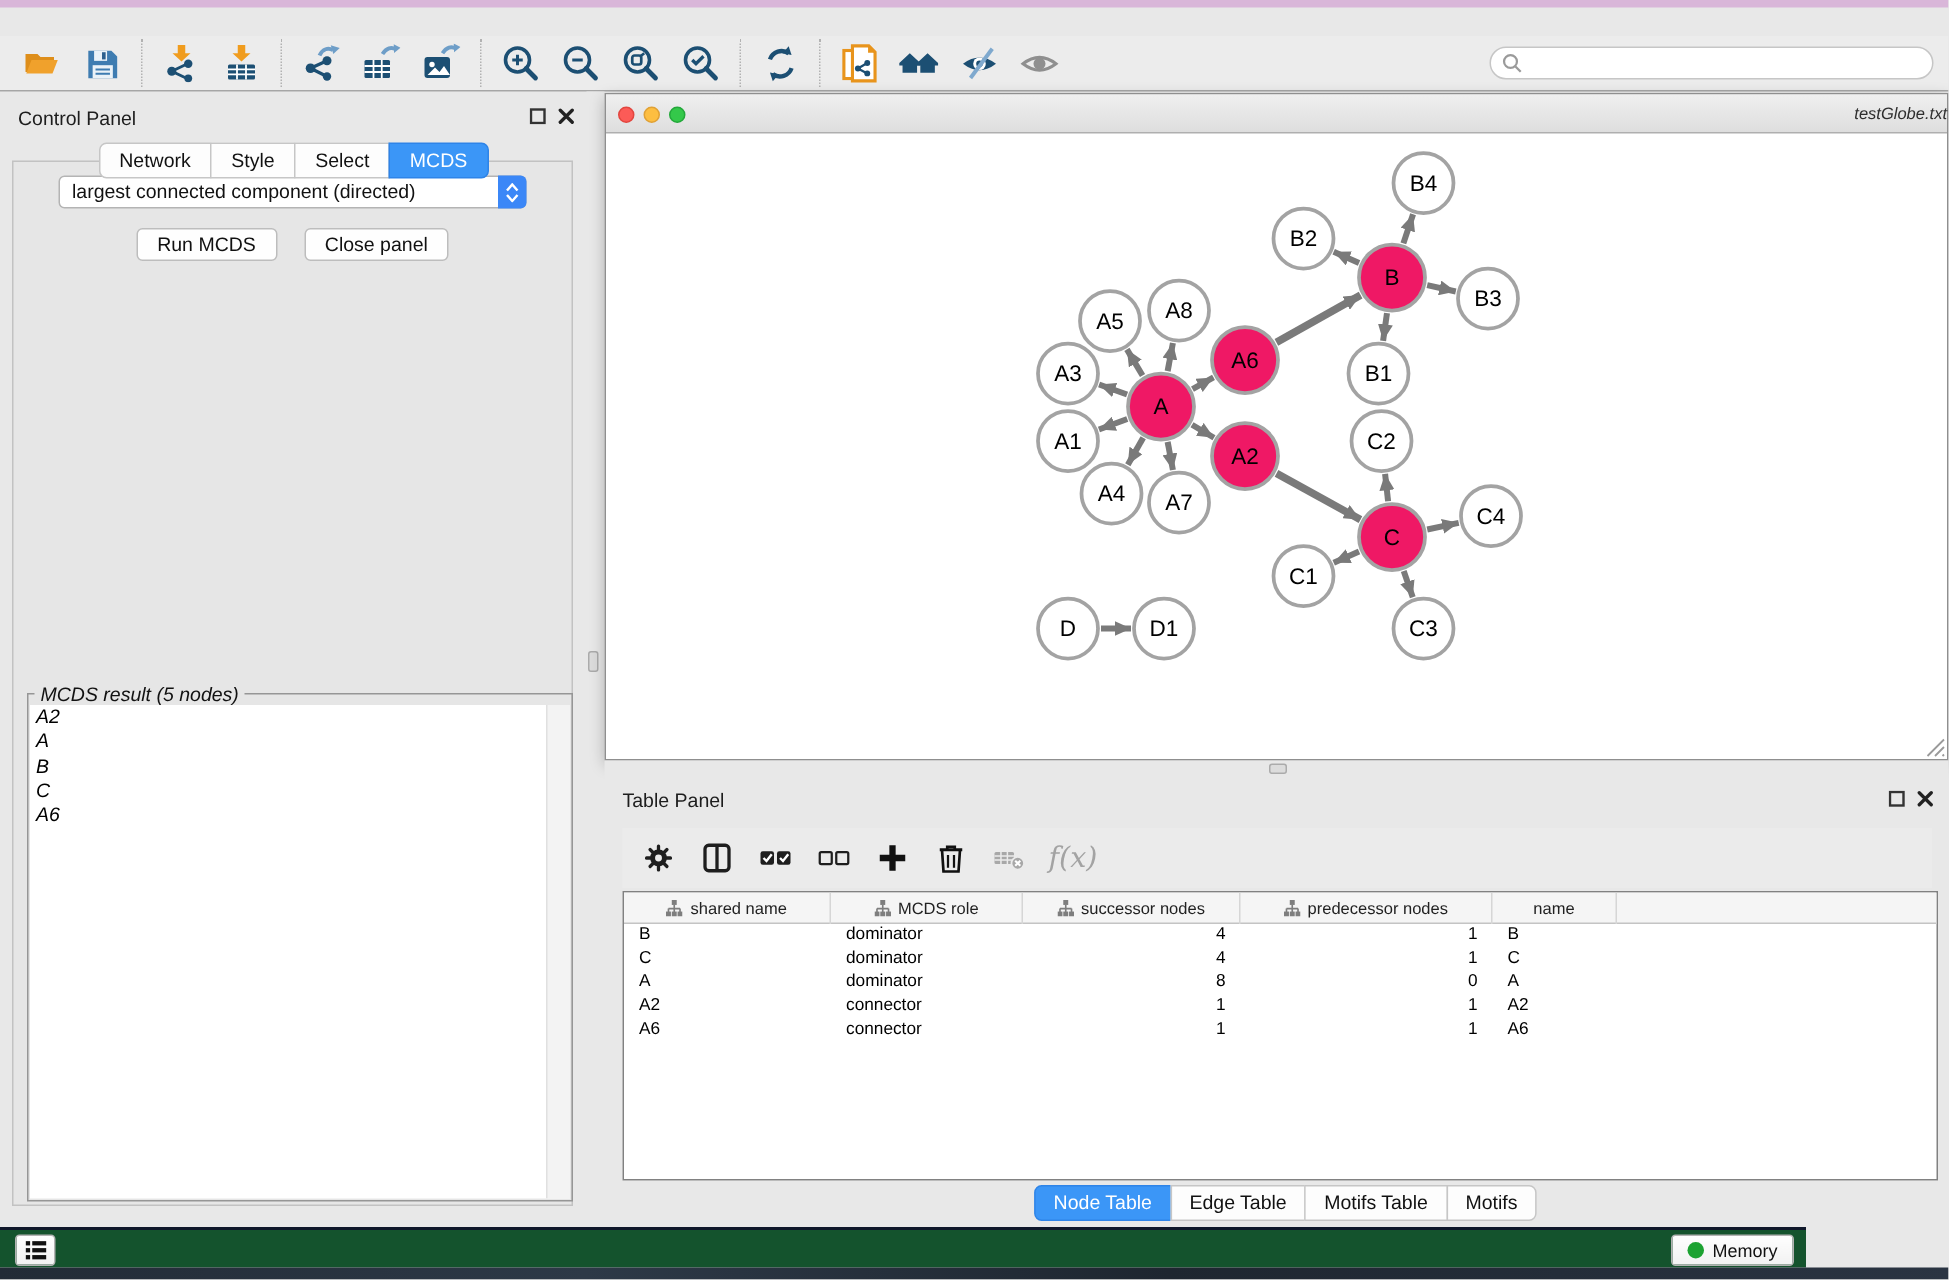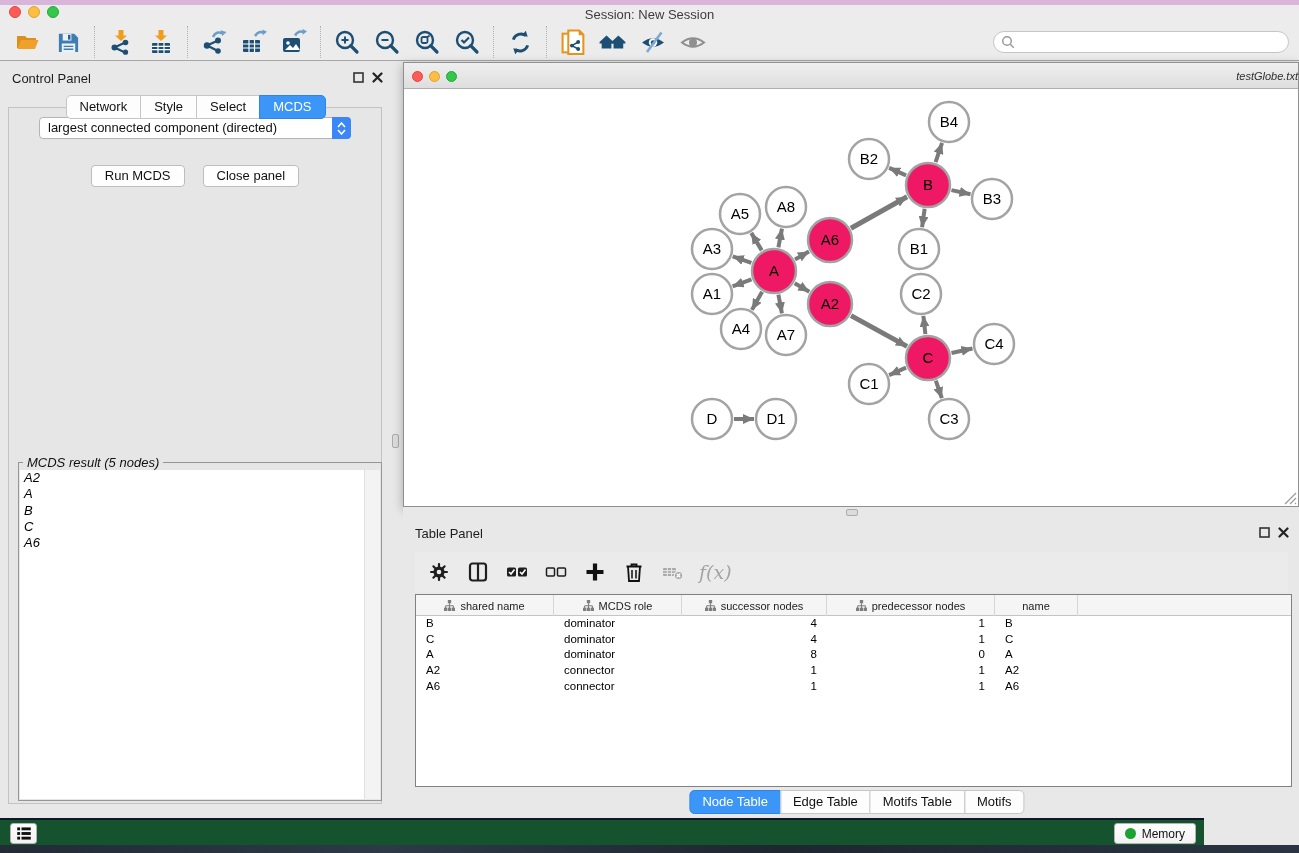--- a/index.html
+++ b/index.html
@@ -33,21 +33,21 @@
   .cp-tab:last-child { border-radius:0 5px 5px 0; }
   .cp-tab.active { background:#3B96F7; border-color:#2E84E8; color:#fff; }
   .cp-box { position:absolute; left:8px; top:46px; width:374px; height:697px; background:#E6E6E6;
             border:1px solid #C2C2C2; }
   .opt-label { margin-top:28px; text-align:center; font-size:13px; color:#111; }
   .opt-select { position:relative; width:312px; height:22px; margin:9px auto 0; background:#fff;
                 border:1px solid #B4B4B4; border-radius:4px; font-size:13px; line-height:20px; padding-left:8px; color:#111; }
   .opt-stepper { position:absolute; right:-1px; top:-1px; width:19px; height:22px; background:#3B87F7;
                  border-radius:0 4px 4px 0; display:flex; flex-direction:column; align-items:center; justify-content:center; gap:1px; }
   .opt-stepper svg { display:block; }
-  .cp-buttons { display:flex; justify-content:center; gap:18px; margin-top:26px; }
+  .cp-buttons { display:flex; justify-content:center; gap:18px; margin-top:13px; }
   .cp-btn { font-size:13px; font-family:"Liberation Sans",sans-serif; padding:2px 13px 3px; background:#FEFEFE;
             border:1px solid #BDBDBD; border-radius:4px; color:#111; }
   .result-group { position:absolute; left:9px; top:354px; width:364px; height:339px; border:1px solid #969696;font-style:italic; }
   .result-label { position:absolute; top:-8px; left:4px; background:#E6E6E6; padding:0 4px; font-size:13px; color:#111; }
   .result-list { position:absolute; left:1px; top:7px; right:1px; bottom:1px; background:#fff; overflow:hidden; }
   .result-scroll { position:absolute; right:0; top:0; width:16px; height:100%; background:#F3F3F3; border-left:1px solid #E0E0E0; }
   .result-item { font-size:13px; line-height:16.3px; padding-left:4px; color:#000; }
   .result-list .result-item:first-child { padding-top:2px; }
 
   
@@ -97,28 +97,20 @@
   .mem-dot { width:11px; height:11px; border-radius:50%; background:#1CA231; }
   .desktop-strip { position:absolute; left:0; top:845px; width:1299px; height:8px;
                    background:linear-gradient(90deg,#222B36,#2D3947 30%,#1E2630 60%,#2A3442); }
 </style>
 </head>
 <body>
 
 <div class="app">
   <div class="top-strip"></div>
 
-  <div class="titlebar">
-    <div class="tl-dots">
-      <div class="tl-dot tl-red"></div>
-      <div class="tl-dot tl-yellow"></div>
-      <div class="tl-dot tl-green"></div>
-    </div>
-    <div class="win-title">Session: New Session</div>
-  </div>
 
   <div class="toolbar">
     <div class="tb-btn">
       <svg width="26" height="26" viewBox="0 0 26 26">
           <path d="M2 7h8l2 2h9v2H7l-3.5 8H2z" fill="#DE8E1A"></path>
           <path d="M6 11h17.5l-3.5 9H2.5z" fill="#F0A12C"></path>
         </svg>
     </div>
     <div class="tb-btn">
       <svg width="25" height="25" viewBox="0 0 26 26">

